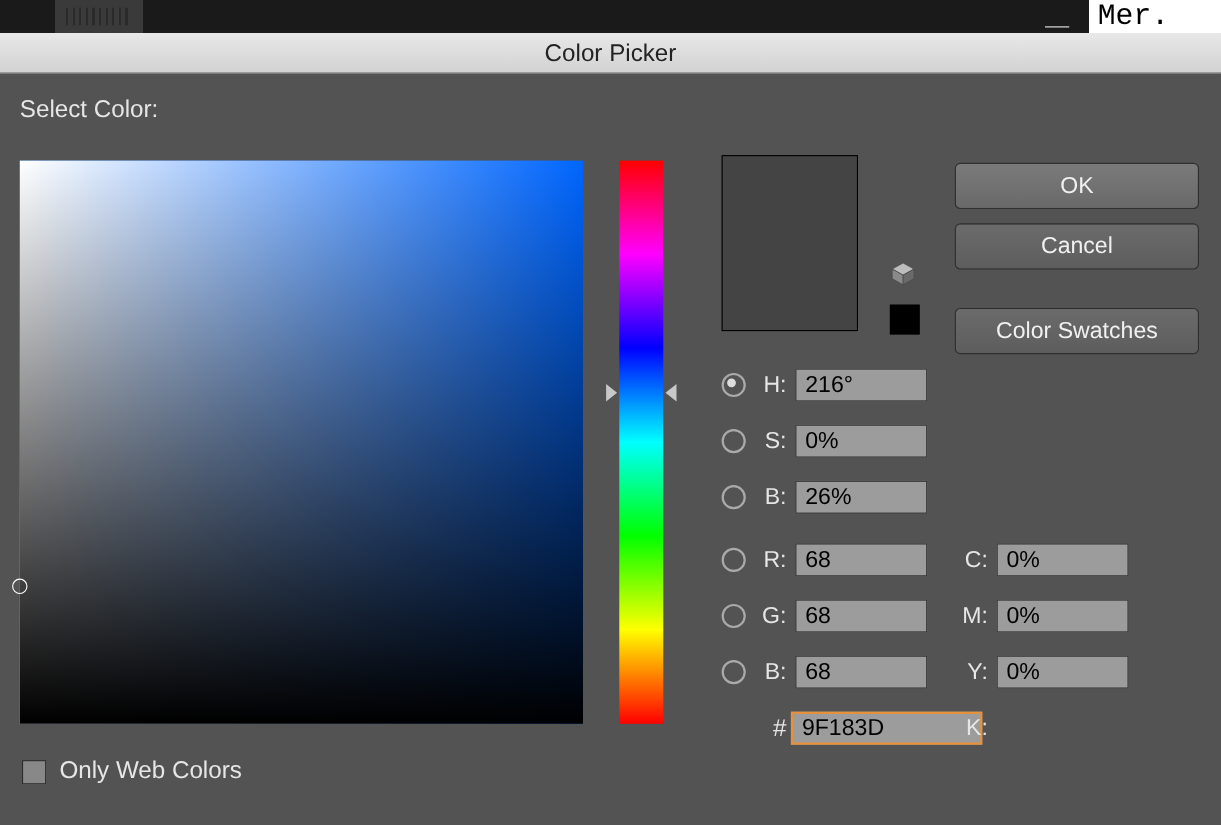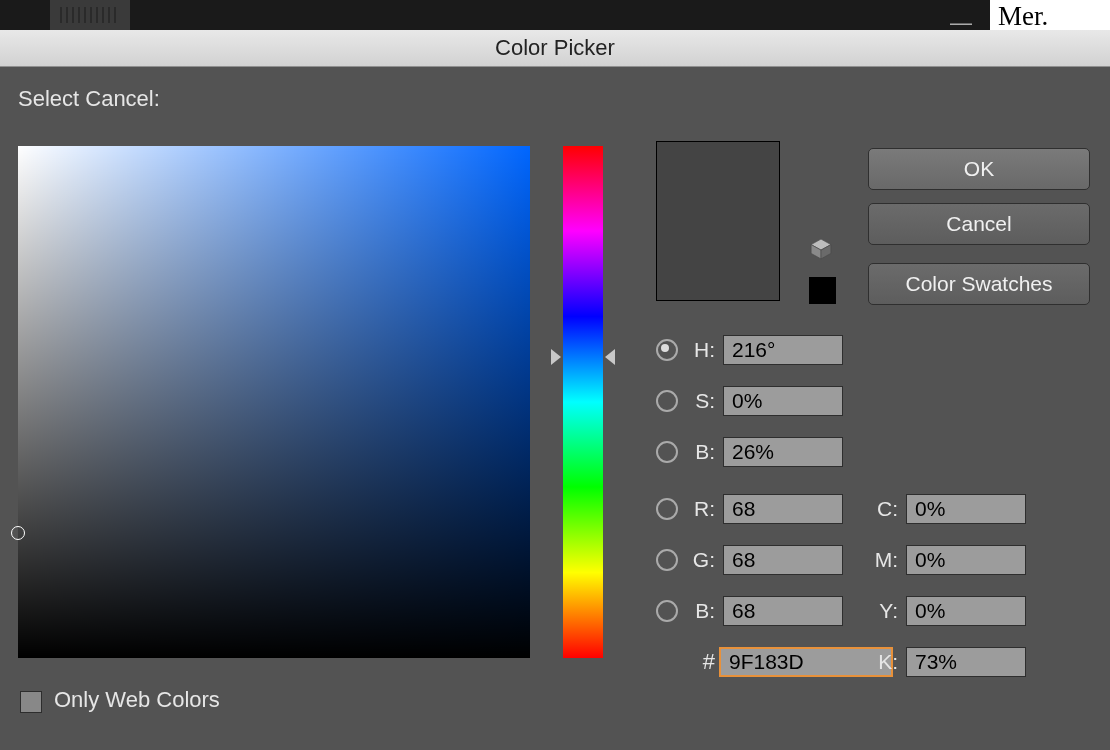--- a/index.html
+++ b/index.html
@@ -3,21 +3,21 @@
 <meta charset="utf-8">
 <style>
   html,body{margin:0;padding:0;width:1110px;height:750px;font-family:"Helvetica Neue",Arial,sans-serif;font-size:19px;color:#e6e6e6;background:#1d1d1d;overflow:hidden;-webkit-font-smoothing:antialiased;}
   
   .bg-strip{position:absolute;left:0;top:0;right:0;height:30px;background:#1a1a1a;}
   .bg-grip{position:absolute;left:50px;top:0;width:80px;height:30px;background:#3a3a3a;}
   .bg-grip::before{content:"";position:absolute;left:10px;top:7px;right:10px;bottom:7px;
     background:repeating-linear-gradient(90deg,#2a2a2a 0 2px,transparent 2px 6px);}
   .bg-min{position:absolute;right:138px;top:10px;color:#aaa;font-size:22px;}
   .bg-white{position:absolute;right:0;top:0;width:120px;height:33px;background:#fff;color:#000;
-    font-family:Liberation Serif, serif;font-size:27px;padding:1px 0 0 8px;box-sizing:border-box;}
+    font-family:Liberation Mono, monospace;font-size:27px;padding:1px 0 0 8px;box-sizing:border-box;}
   
   .dialog{position:absolute;left:0;top:30px;right:0;bottom:0;background:#535353;}
   .titlebar{position:absolute;left:0;top:0;right:0;height:36px;line-height:36px;text-align:center;
     color:#232323;font-size:22px;font-weight:400;
     background:linear-gradient(#e8e8e8,#d2d2d2);border-bottom:1px solid #909090;}
   .panel{position:absolute;left:0;top:36px;right:0;bottom:0;}
   .heading{position:absolute;left:18px;top:20px;font-size:22px;font-weight:400;}
   
   .sv-field{position:absolute;left:18px;top:80px;width:512px;height:512px;cursor:crosshair;}
   .sv-hue{position:absolute;inset:0;background:hsl(216,100%,50%);}
@@ -35,21 +35,21 @@
   
   .swatch-new{position:absolute;left:656px;top:75px;width:124px;height:160px;background:#444444;border:1px solid #000;box-sizing:border-box;}
   .swatch-old{position:absolute;left:809px;top:211px;width:27px;height:27px;background:#000;border:1px solid #000;box-sizing:border-box;}
   .cube3d{position:absolute;left:810px;top:172px;width:22px;height:22px;}
   
   .btn{position:absolute;left:868px;width:220px;height:40px;line-height:40px;text-align:center;
     background:linear-gradient(#6b6b6b,#5d5d5d);border:1px solid #2f2f2f;border-radius:5px;
     font-size:21px;color:#f0f0f0;cursor:pointer;user-select:none;}
   .btn.ok{top:82px;background:linear-gradient(#7a7a7a,#696969);}
   .btn.cancel{top:137px;}
-  .btn.sw{top:197px;text-align:center;}
+  .btn.sw{top:214px;text-align:center;}
   
   .row{position:absolute;height:34px;display:flex;align-items:center;}
   .col1{left:656px;}
   .col2{left:872px;}
   .radio{width:18px;height:18px;border:2px solid #aaa;border-radius:50%;margin-right:11px;flex:0 0 auto;cursor:pointer;position:relative;}
   .radio.on::after{content:"";position:absolute;left:3px;top:3px;width:8px;height:8px;background:#ddd;border-radius:50%;}
   .radio.placeholder{border-color:transparent;cursor:default;}
   .lab{width:26px;text-align:right;margin-right:8px;font-size:21px;}
   .lab2{width:26px;text-align:right;margin-right:8px;font-size:21px;}
   .txt{height:30px;width:120px;border:1px solid #2e2e2e;background:#9c9c9c;color:#000;
@@ -71,21 +71,21 @@
 
 <div class="bg-strip"></div>
 <div class="bg-grip"></div>
 <div class="bg-min">—</div>
 <div class="bg-white">Mer.</div>
 
 <div class="dialog">
   <div class="titlebar">Color Picker</div>
 
   <div class="panel">
-    <div class="heading">Select Cancel:</div>
+    <div class="heading">Select Color:</div>
 
     <div class="sv-field">
       <div class="sv-hue"></div>
       <div class="sv-sat"></div>
       <div class="sv-val"></div>
       <div class="sv-cursor"></div>
     </div>
 
     <div class="hue-strip"></div>
     <div class="hue-arrow l"></div>
@@ -148,21 +148,20 @@
     <div class="row col2 rM">
       <span class="lab2">M:</span>
       <input class="txt" value="0%" style="">
     </div>
     <div class="row col2 rY">
       <span class="lab2">Y:</span>
       <input class="txt" value="0%" style="">
     </div>
     <div class="row col2 rK">
       <span class="lab2">K:</span>
-      <input class="txt" value="73%" style="">
     </div>
 
     <div class="chk-row">
       <span class="chk"></span>
       <span class="chk-lab">Only Web Colors</span>
     </div>
   </div>
 </div>
 
 </body></html>

